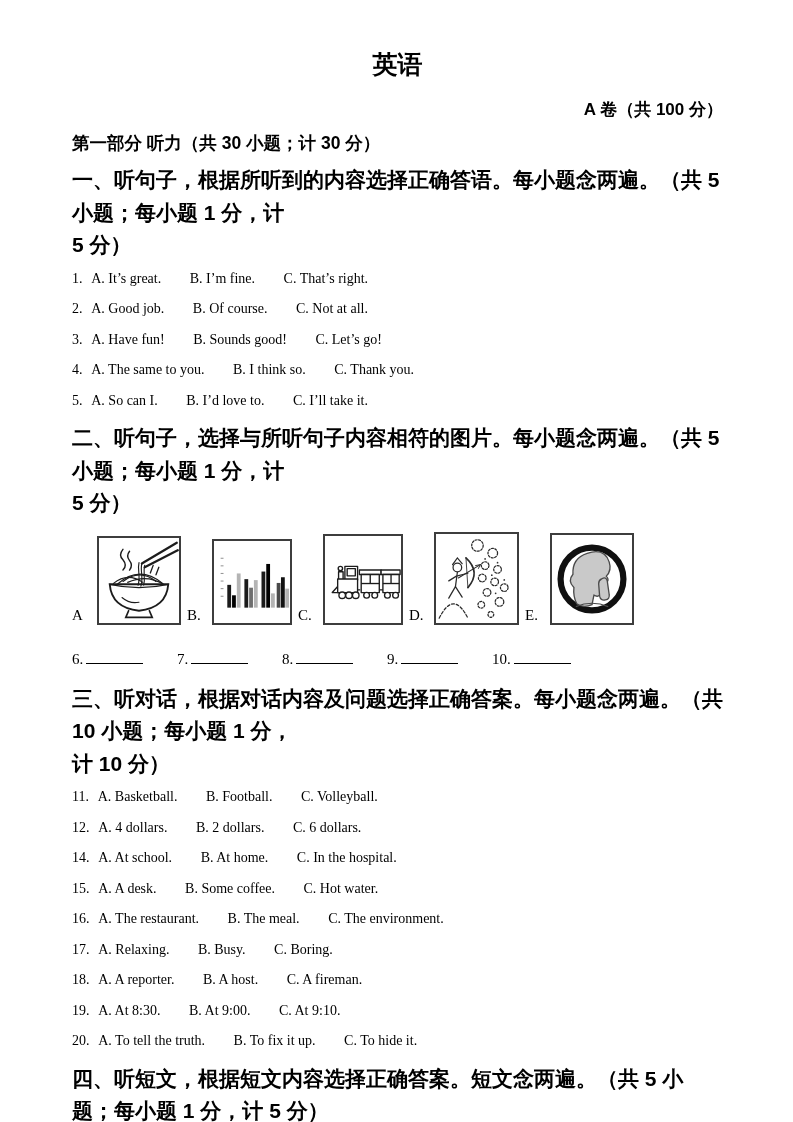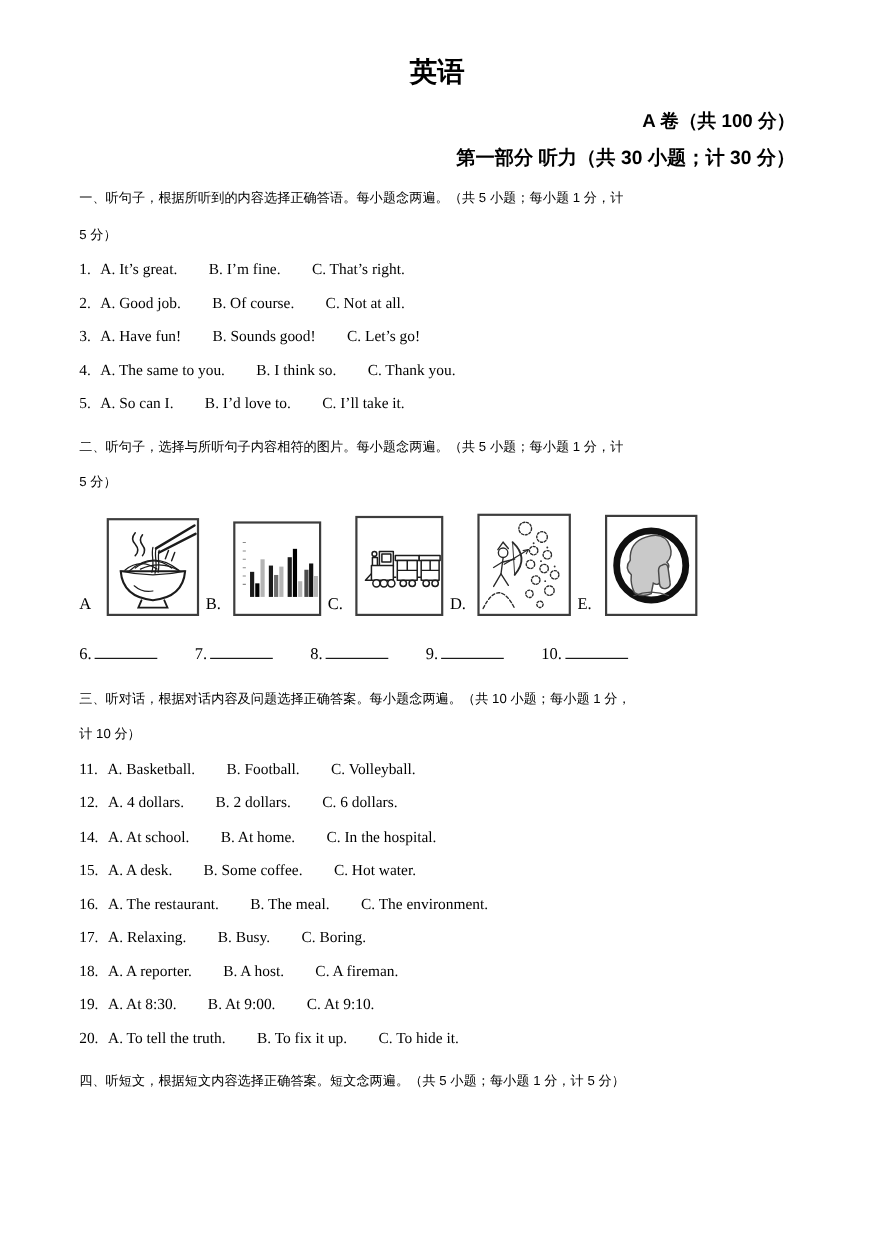--- a/index.html
+++ b/index.html
@@ -7,32 +7,32 @@
     position:relative;
     width:793px;height:1122px;
     box-sizing:border-box;
     padding:52px 70px 0 72px;
     background:#ffffff;color:#000;
     font-family:"Liberation Serif", serif;
     overflow:hidden;
   }
   .doc-title{
     text-align:center;font-weight:bold;font-size:25px;line-height:30px;
-    font-family:Liberation Serif, serif;
+    font-family:Liberation Mono, monospace;
   }
   .doc-subtitle{
     text-align:right;font-weight:bold;font-size:17px;line-height:22px;margin-top:17px;
     font-family:"Liberation Sans", sans-serif;
   }
   .part-heading{
-    text-align:right;font-weight:bold;font-size:17.5px;line-height:23px;margin-top:11px;
+    text-align:left;font-weight:bold;font-size:17.5px;line-height:23px;margin-top:11px;
     font-family:"Liberation Sans", sans-serif;
   }
   .sec-heading{
-    font-weight:normal;font-size:12px;line-height:32.5px;margin-top:9px;
+    font-weight:bold;font-size:21px;line-height:32.5px;margin-top:9px;
     font-family:"Liberation Sans", sans-serif;
   }
   .q-block{margin-top:2px;font-family:Liberation Serif, serif;}
   .q-row{font-size:14px;line-height:30.5px;white-space:nowrap;}
   .q-num{margin-right:6px;}
   .q-opt{margin-right:25px;}
   .pics{display:flex;align-items:flex-end;margin-top:12px;}
   .pic-unit{display:flex;align-items:flex-end;margin-right:6px;}
   .pic-label{display:inline-block;width:22px;font-size:15px;line-height:20px;margin-right:3px;}
   .pic-box{

